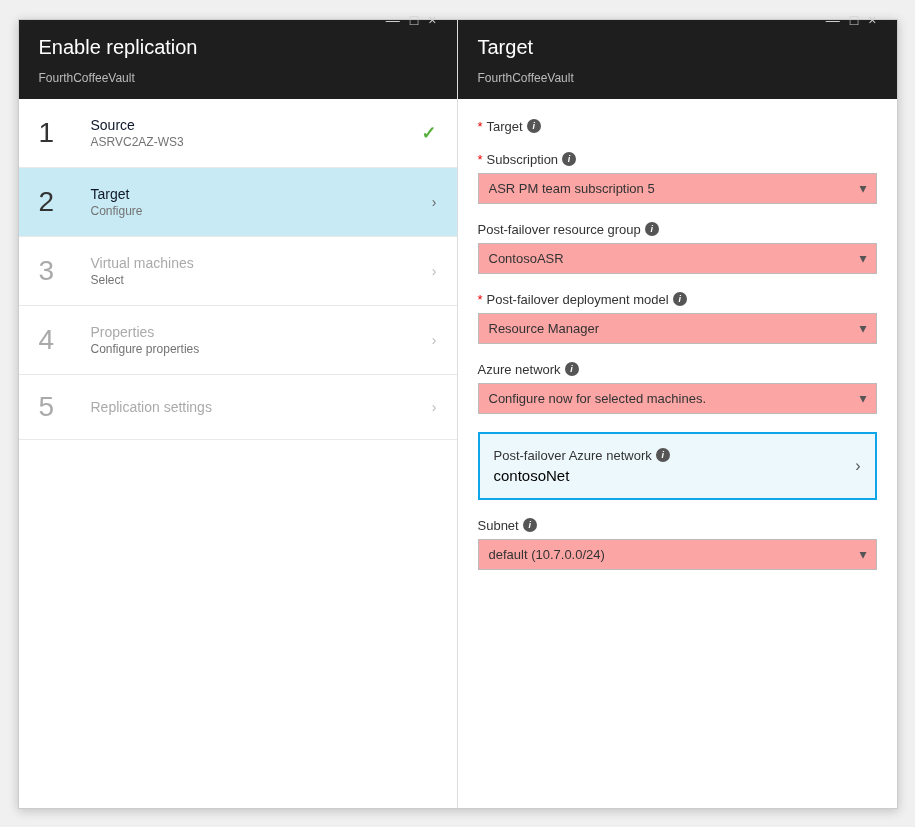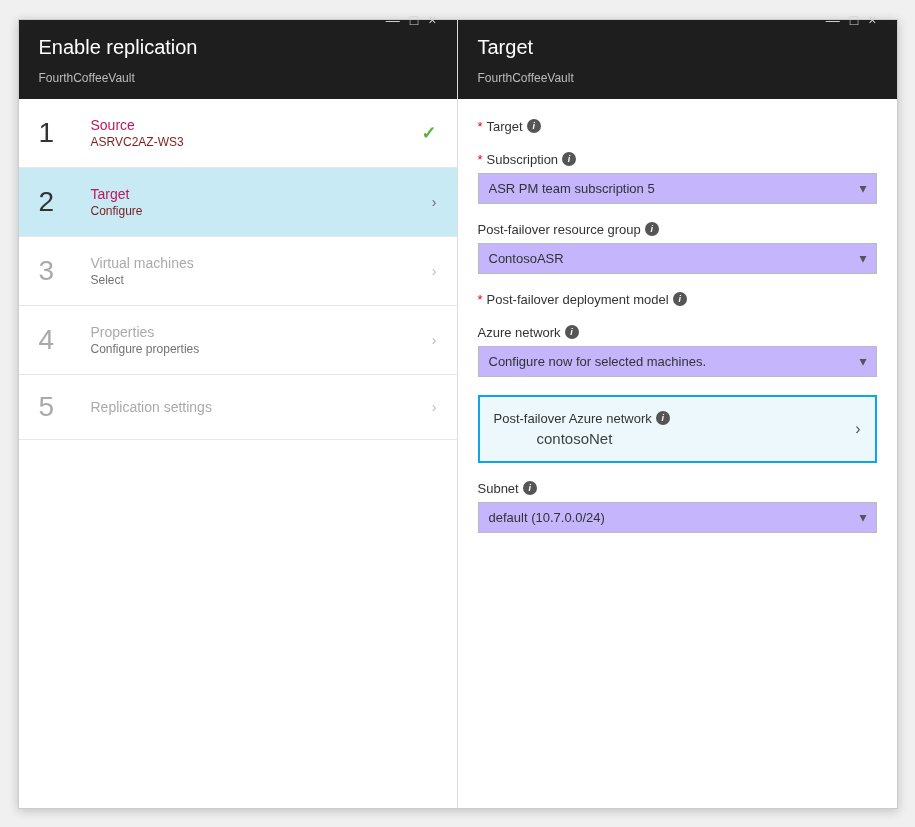--- a/index.html
+++ b/index.html
@@ -97,27 +97,27 @@
       color: #aaa;
     }
 
     .step-text {
       flex: 1;
       margin-left: 16px;
     }
 
     .step-title {
       font-size: 14px;
-      color: #be185d;
+      color: #0f172a;
       font-weight: 400;
     }
 
     .step-subtitle {
       font-size: 12px;
-      color: #7f1d1d;
+      color: #737373;
       margin-top: 2px;
     }
 
     .step-item.inactive .step-subtitle {
       color: #737373;
     }
 
     .step-arrow {
       color: #666;
       font-size: 14px;
@@ -198,21 +198,21 @@
       font-style: italic;
       font-weight: bold;
       cursor: pointer;
     }
 
     .form-select {
       width: 100%;
       padding: 7px 30px 7px 10px;
       border: 1px solid #bbb;
       border-radius: 0;
-      background: #c4b5fd;
+      background: #fca5a5;
       font-size: 13px;
       color: #333;
       appearance: none;
       -webkit-appearance: none;
       cursor: pointer;
       position: relative;
     }
 
     .select-wrapper {
       position: relative;
@@ -254,23 +254,22 @@
       font-size: 13px;
       color: #333;
       margin-bottom: 4px;
       display: flex;
       align-items: center;
       gap: 4px;
     }
 
     .network-item-text .network-value {
       font-size: 15px;
-      color: #404040;
+      color: #000000;
       font-weight: 400;
-      margin-left: 43px;
     }
 
     .network-arrow {
       color: #555;
       font-size: 16px;
     }
   </style>
 </head>
 <body>
 
@@ -380,20 +379,25 @@
             <option value="ContosoASR">ContosoASR</option>
           </select>
         </div>
       </div>
 
       <div class="form-group">
         <div class="form-label">
           <span class="required-star">*</span>
           <span>Post-failover deployment model</span>
           <span class="info-icon">i</span>
+        </div>
+        <div class="select-wrapper">
+          <select class="form-select">
+            <option value="Resource Manager">Resource Manager</option>
+          </select>
         </div>
       </div>
 
       <div class="form-group">
         <div class="form-label">
           <span>Azure network</span>
           <span class="info-icon">i</span>
         </div>
         <div class="select-wrapper">
           <select class="form-select">

